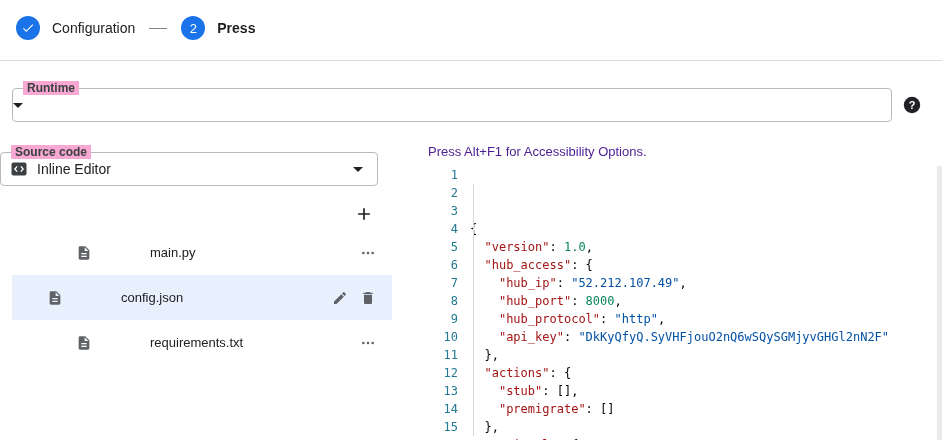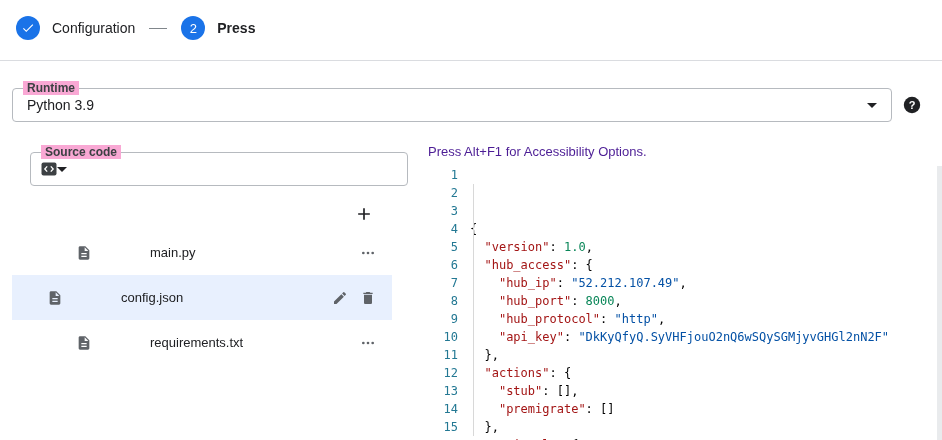--- a/index.html
+++ b/index.html
@@ -20,21 +20,21 @@
   .step-label.bold { font-weight:700; }
   .step-sep { width:18px; height:1px; background:#80868b; margin:0 14px; }
   .divider { position:absolute; top:60px; left:0; width:942px; height:1px; background:#dadce0; }
 
   
   .field {
     position:absolute; height:34px; border:1px solid #b6babf; border-radius:4px;
     background:#fff; display:flex; align-items:center; box-sizing:border-box; cursor:pointer;
   }
   .runtime-field { left:12px; top:88px; width:880px; }
-  .source-field  { left:30px; top:152px; width:378px; }
+  .source-field  { left:0; top:152px; width:378px; }
   .field-label {
     position:absolute; top:-8px; left:10px; background:#f9a8d4; padding:0 4px;
     font-size:12px; font-weight:600; color:#3c4043; line-height:14px; white-space:nowrap;
   }
   .field-value { margin-left:14px; font-size:14px; color:#202124; flex:1; }
   .source-field .field-value { margin-left:10px; }
   .caret {
     width:0; height:0; border-left:5px solid transparent; border-right:5px solid transparent;
     border-top:5px solid #202124; margin-right:14px; flex:none;
   }
@@ -98,39 +98,39 @@
         <span>2</span>
       </span>
       <span class="step-label bold">Press</span>
     </div>
   </div>
 
   <div class="divider"></div>
 
   <div class="field runtime-field">
     <span class="field-label">Runtime</span>
-    <span class="field-value">Python 3.9</span>
     <span class="caret"></span>
   </div>
   <button class="help-btn">
     <svg width="18" height="18" viewBox="0 0 18 18">
       <circle cx="9" cy="9" r="8.2" fill="#202124"></circle>
       <text x="9" y="13" text-anchor="middle" font-size="11" font-weight="bold" fill="#ffffff" font-family="Liberation Sans, sans-serif">?</text>
     </svg>
   </button>
 
   <div class="field source-field">
     <span class="field-label">Source code</span>
     <span class="inline-icon">
       <svg width="16" height="16" viewBox="0 0 16 16">
         <rect x="0.5" y="1.5" width="15" height="13" rx="2" fill="#3c4043"></rect>
         <path d="M6.2 5.4 3.8 8l2.4 2.6" stroke="#ffffff" stroke-width="1.3" fill="none"></path>
         <path d="M9.8 5.4 12.2 8l-2.4 2.6" stroke="#ffffff" stroke-width="1.3" fill="none"></path>
       </svg>
     </span>
+    <span class="field-value">Inline Editor</span>
     <span class="caret"></span>
   </div>
 
   <button class="add-file">
     <svg width="20" height="20" viewBox="0 0 24 24">
         <path fill="#202124" d="M19 13h-6v6h-2v-6H5v-2h6V5h2v6h6v2z"></path>
       </svg>
   </button>
 
   <div class="file-list">

